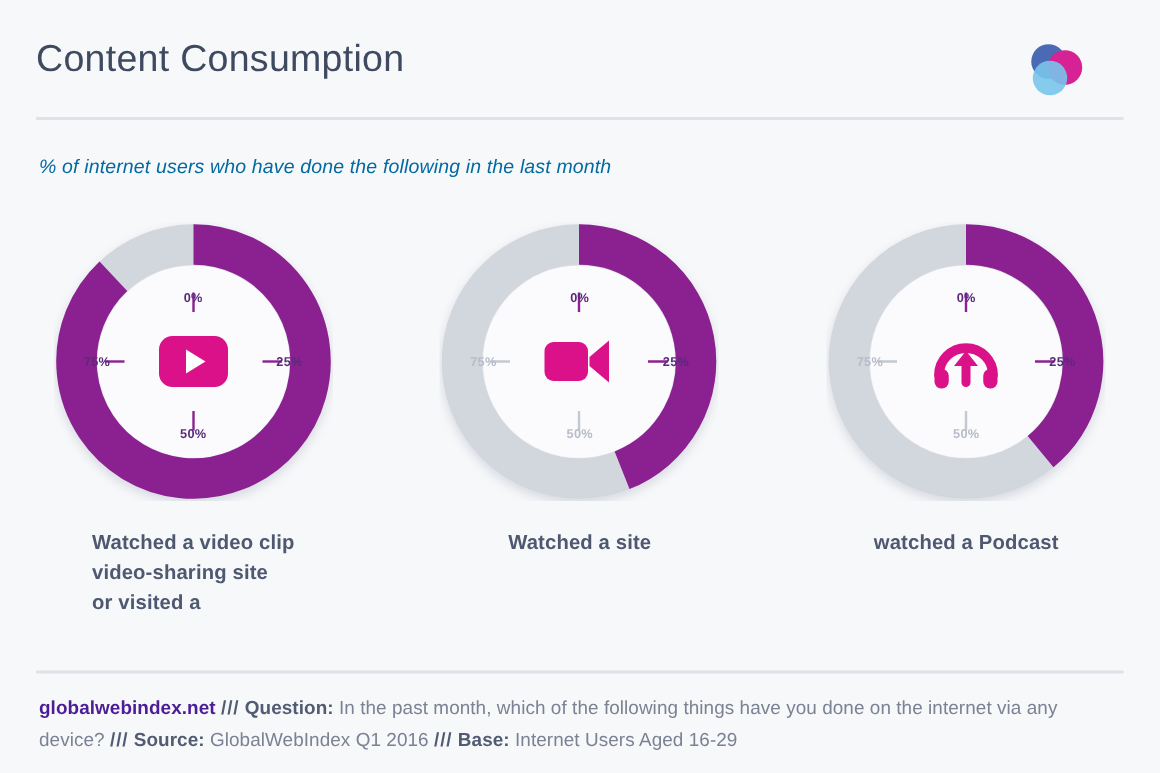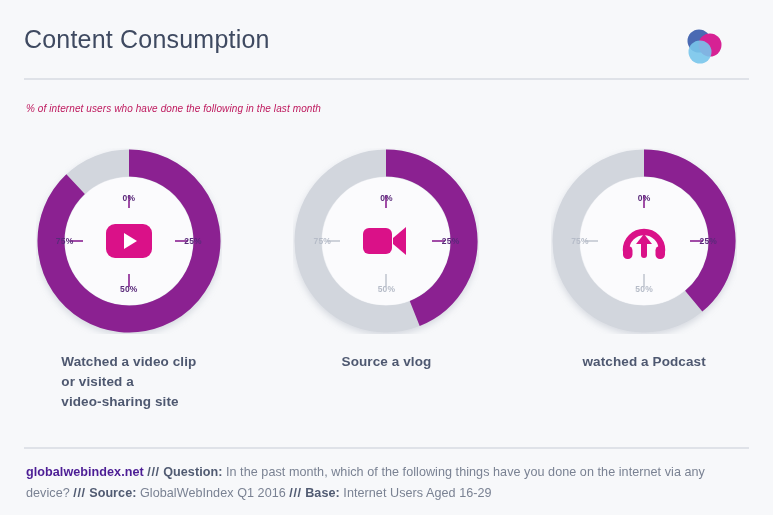--- a/index.html
+++ b/index.html
@@ -54,23 +54,23 @@
     top: 78px;
     height: 2px;
     background: #dfe2e8;
   }
 
   
   .subtitle {
     position: absolute;
     left: 26px;
     top: 103px;
-    font-size: 10px;
+    font-size: 13px;
     font-style: italic;
-    color: #be185d;
+    color: #0369a1;
     letter-spacing: 0.1px;
     white-space: nowrap;
     text-align: right;
   }
 
   
   .charts {
     position: absolute;
     left: 0;
     top: 148px;
@@ -211,22 +211,22 @@
         <div class="tick-label tick-left tick-on">75%</div>
         <div class="donut-icon">
           <svg width="48" height="36" viewBox="0 0 48 36">
             <rect x="1" y="1" width="46" height="34" rx="9" ry="9" fill="#da1188"></rect>
             <polygon points="19,10 19,26 32,18" fill="#ffffff"></polygon>
           </svg>
         </div>
       </div>
       <div class="chart-label">
         <div>Watched a video clip</div>
+        <div>video-sharing site</div>
         <div>or visited a</div>
-        <div>video-sharing site</div>
       </div>
     </div>
 
     <div class="chart-col">
       <div class="donut-wrap">
         <svg width="186" height="186" viewBox="0 0 186 186">
           <defs>
             <filter id="sh2" x="-25%" y="-25%" width="150%" height="150%">
               <feDropShadow dx="0" dy="3" stdDeviation="3.5" flood-color="#a9b0bd" flood-opacity="0.45"></feDropShadow>
             </filter>
@@ -246,21 +246,21 @@
         <div class="tick-label tick-bottom tick-off">50%</div>
         <div class="tick-label tick-left tick-off">75%</div>
         <div class="donut-icon">
           <svg width="50" height="34" viewBox="0 0 50 34">
             <rect x="2" y="4" width="29" height="26" rx="6" ry="6" fill="#da1188"></rect>
             <polygon points="32,14 45,3 45,31 32,20" fill="#da1188"></polygon>
           </svg>
         </div>
       </div>
       <div class="chart-label">
-        <div>Source a vlog</div>
+        <div>Watched a site</div>
       </div>
     </div>
 
     <div class="chart-col">
       <div class="donut-wrap">
         <svg width="186" height="186" viewBox="0 0 186 186">
           <defs>
             <filter id="sh3" x="-25%" y="-25%" width="150%" height="150%">
               <feDropShadow dx="0" dy="3" stdDeviation="3.5" flood-color="#a9b0bd" flood-opacity="0.45"></feDropShadow>
             </filter>

